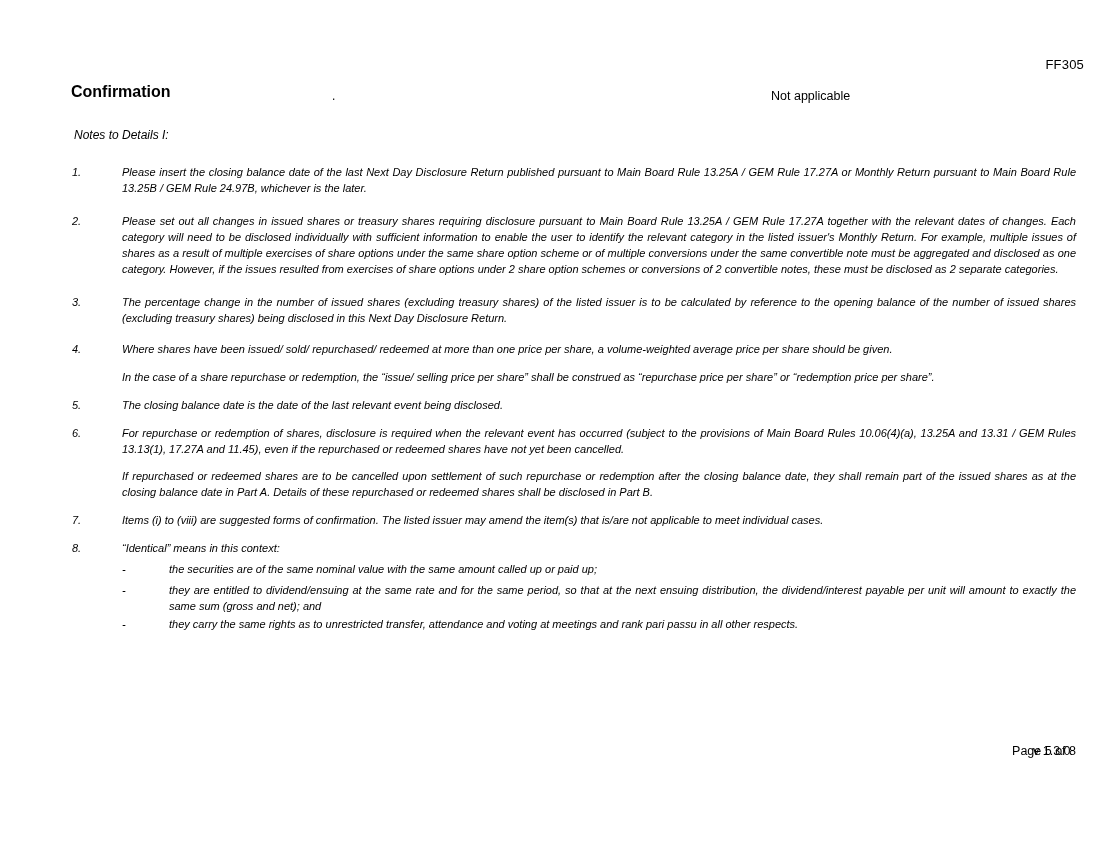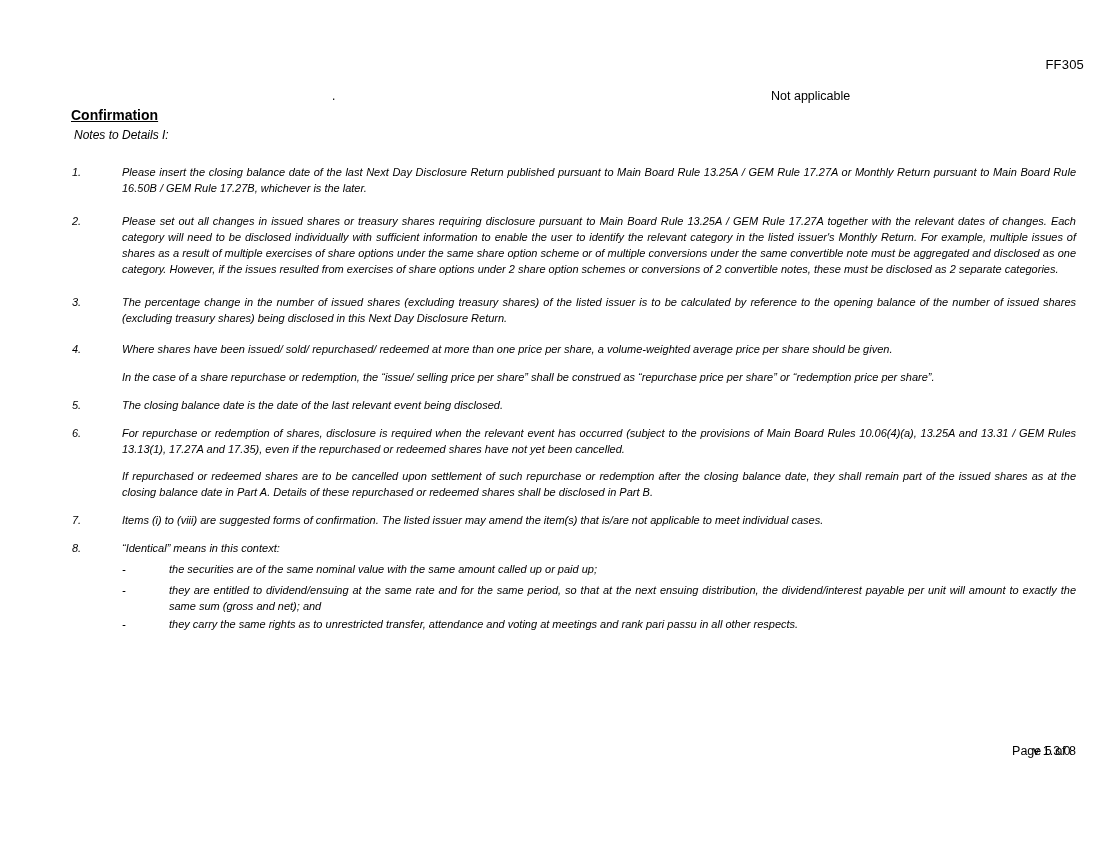--- a/index.html
+++ b/index.html
@@ -18,24 +18,23 @@
     margin-left: 36px;
   }
   .form-code {
     position: absolute;
     top: 57px; right: 52px;
     font-size: 13px;
     letter-spacing: 0.2px;
   }
   .confirm-label {
     position: absolute;
-    top: 107px; left: 35px;
-    font-size: 14px;
+    top: 83px; left: 35px;
+    font-size: 16px;
     font-weight: bold;
-    text-decoration: underline;
   }
   .confirm-dot {
     position: absolute;
     top: 89px; left: 296px;
     font-size: 12px;
   }
   .confirm-value {
     position: absolute;
     top: 89px; left: 735px;
     font-size: 12.5px;
@@ -89,21 +88,21 @@
   <div class="confirm-dot">.</div>
   <div class="confirm-value">Not applicable</div>
 
   <div class="notes-title">Notes to Details I:</div>
 
   <div class="notes">
 
     <div class="note n1">
       <div class="note-num">1.</div>
       <div class="note-body">
-        <p>Please insert the closing balance date of the last Next Day Disclosure Return published pursuant to Main Board Rule 13.25A / GEM Rule 17.27A or Monthly Return pursuant to Main Board Rule 16.50B / GEM Rule 17.27B, whichever is the later.</p>
+        <p>Please insert the closing balance date of the last Next Day Disclosure Return published pursuant to Main Board Rule 13.25A / GEM Rule 17.27A or Monthly Return pursuant to Main Board Rule 13.25B / GEM Rule 24.97B, whichever is the later.</p>
       </div>
     </div>
 
     <div class="note n2">
       <div class="note-num">2.</div>
       <div class="note-body">
         <p>Please set out all changes in issued shares or treasury shares requiring disclosure pursuant to Main Board Rule 13.25A / GEM Rule 17.27A together with the relevant dates of changes. Each category will need to be disclosed individually with sufficient information to enable the user to identify the relevant category in the listed issuer's Monthly Return. For example, multiple issues of shares as a result of multiple exercises of share options under the same share option scheme or of multiple conversions under the same convertible note must be aggregated and disclosed as one category. However, if the issues resulted from exercises of share options under 2 share option schemes or conversions of 2 convertible notes, these must be disclosed as 2 separate categories.</p>
       </div>
     </div>
 
@@ -125,21 +124,21 @@
     <div class="note n5">
       <div class="note-num">5.</div>
       <div class="note-body">
         <p>The closing balance date is the date of the last relevant event being disclosed.</p>
       </div>
     </div>
 
     <div class="note n6">
       <div class="note-num">6.</div>
       <div class="note-body">
-        <p>For repurchase or redemption of shares, disclosure is required when the relevant event has occurred (subject to the provisions of Main Board Rules 10.06(4)(a), 13.25A and 13.31 / GEM Rules 13.13(1), 17.27A and 17.35), even if the repurchased or redeemed shares have not yet been cancelled.</p>
+        <p>For repurchase or redemption of shares, disclosure is required when the relevant event has occurred (subject to the provisions of Main Board Rules 10.06(4)(a), 13.25A and 13.31 / GEM Rules 13.13(1), 17.27A and 11.45), even if the repurchased or redeemed shares have not yet been cancelled.</p>
         <p>If repurchased or redeemed shares are to be cancelled upon settlement of such repurchase or redemption after the closing balance date, they shall remain part of the issued shares as at the closing balance date in Part A.  Details of these repurchased or redeemed shares shall be disclosed in Part B.</p>
       </div>
     </div>
 
     <div class="note n7">
       <div class="note-num">7.</div>
       <div class="note-body">
         <p>Items (i) to (viii) are suggested forms of confirmation. The listed issuer may amend the item(s) that is/are not applicable to meet individual cases.</p>
       </div>
     </div>

